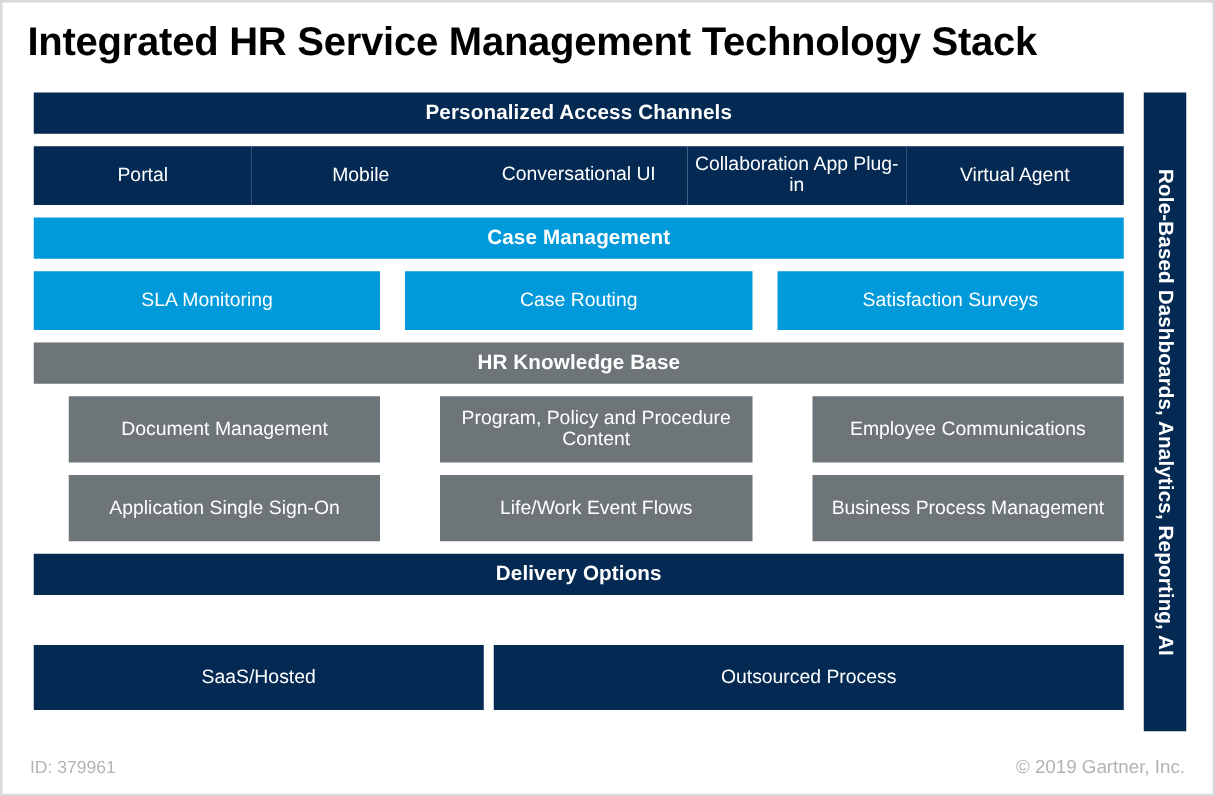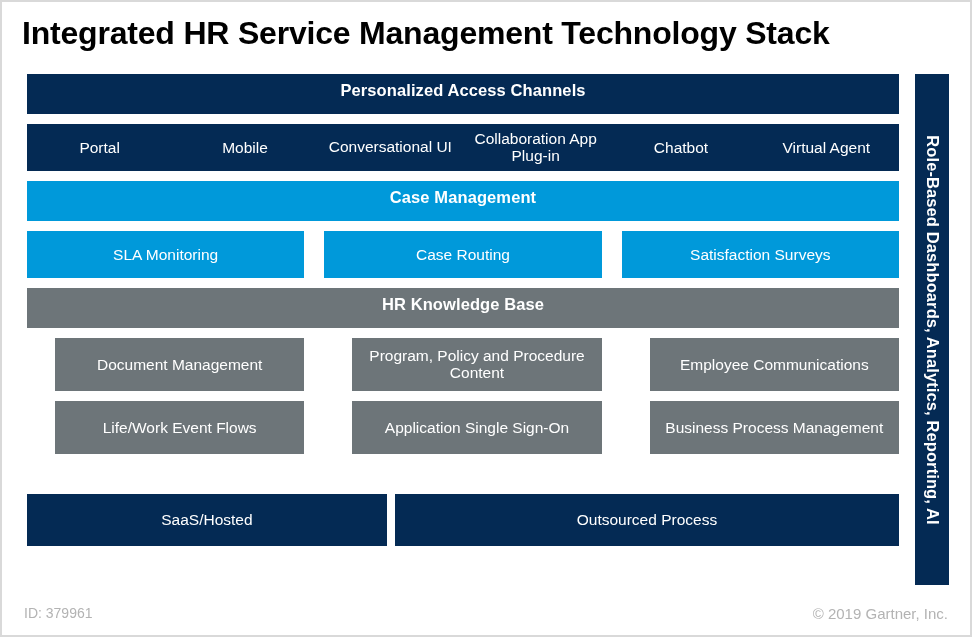--- a/index.html
+++ b/index.html
@@ -34,21 +34,21 @@
     position: absolute;
     left: 25px;
     top: 72px;
     width: 872px;
   }
   .band {
     margin-bottom: 10px;
   }
   .band:last-child { margin-bottom: 0; }
   .band-header {
-    height: 40px;
+    height: 33px;
     line-height: 33px;
     text-align: center;
     color: #ffffff;
     font-size: 16.5px;
     font-weight: bold;
     letter-spacing: 0.1px;
   }
   .row {
     display: flex;
     margin-top: 10px;
@@ -129,21 +129,20 @@
 
   <div id="stack">
 
     <div class="band">
       <div class="band-header navy">Personalized Access Channels</div>
       <div class="row tight">
         <div class="cell navy">Portal</div>
         <div class="cell navy">Mobile</div>
         <div class="cell navy two-line">Conversational UI</div>
         <div class="cell navy two-line">Collaboration App Plug-in</div>
-        <div class="cell navy">Chatbot</div>
         <div class="cell navy">Virtual Agent</div>
       </div>
     </div>
 
     <div class="band">
       <div class="band-header cyan">Case Management</div>
       <div class="row">
         <div class="cell cyan">SLA Monitoring</div>
         <div class="cell cyan">Case Routing</div>
         <div class="cell cyan">Satisfaction Surveys</div>
@@ -151,27 +150,28 @@
     </div>
 
     <div class="band">
       <div class="band-header gray">HR Knowledge Base</div>
       <div class="row kb">
         <div class="cell gray">Document Management</div>
         <div class="cell gray two-line">Program, Policy and Procedure Content</div>
         <div class="cell gray">Employee Communications</div>
       </div>
       <div class="row kb">
+        <div class="cell gray">Application Single Sign-On</div>
         <div class="cell gray">Life/Work Event Flows</div>
-        <div class="cell gray">Application Single Sign-On</div>
         <div class="cell gray">Business Process Management</div>
       </div>
     </div>
 
     <div class="band">
+      <div class="band-header navy">Delivery Options</div>
       <div class="row delivery">
         <div class="cell navy">SaaS/Hosted</div>
         <div class="cell navy wide">Outsourced Process</div>
       </div>
     </div>
 
   </div>
 
   <div id="sidebar">
     <div id="sidebar-label">Role-Based Dashboards, Analytics, Reporting, AI</div>

